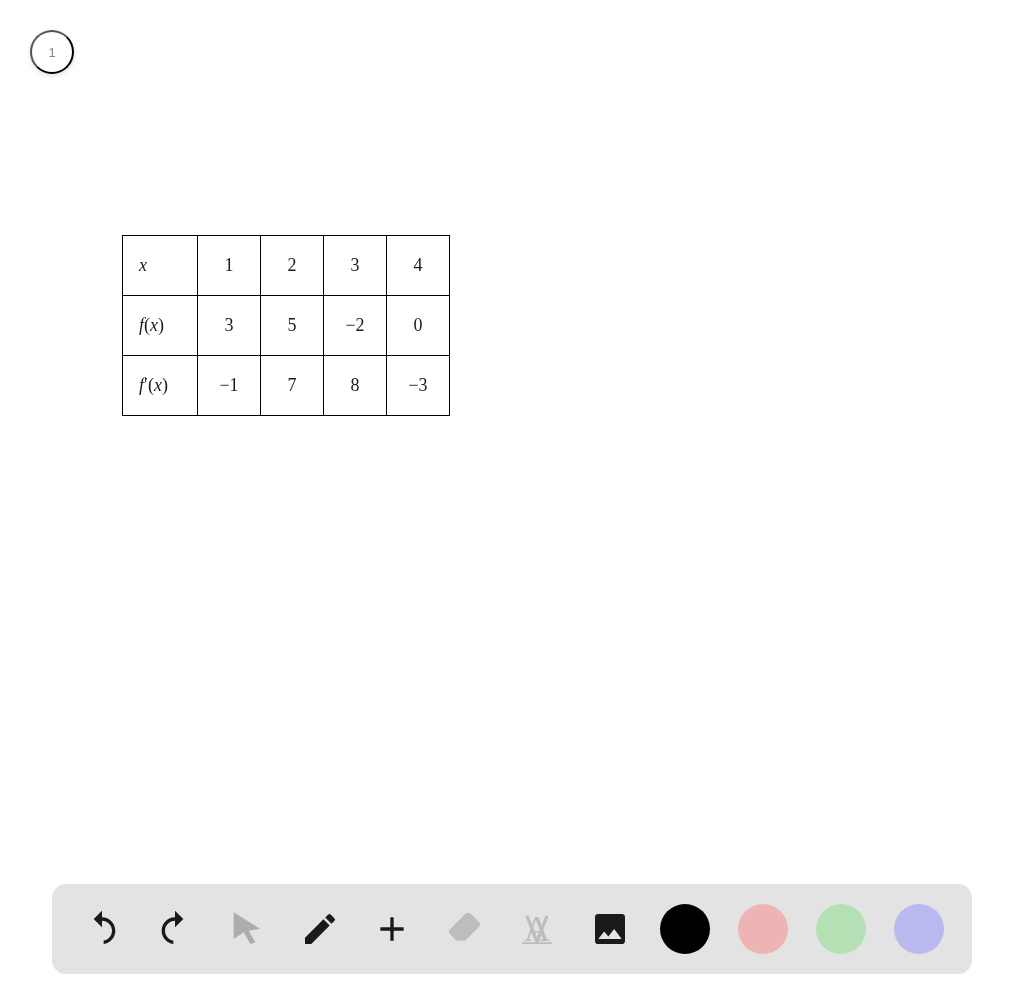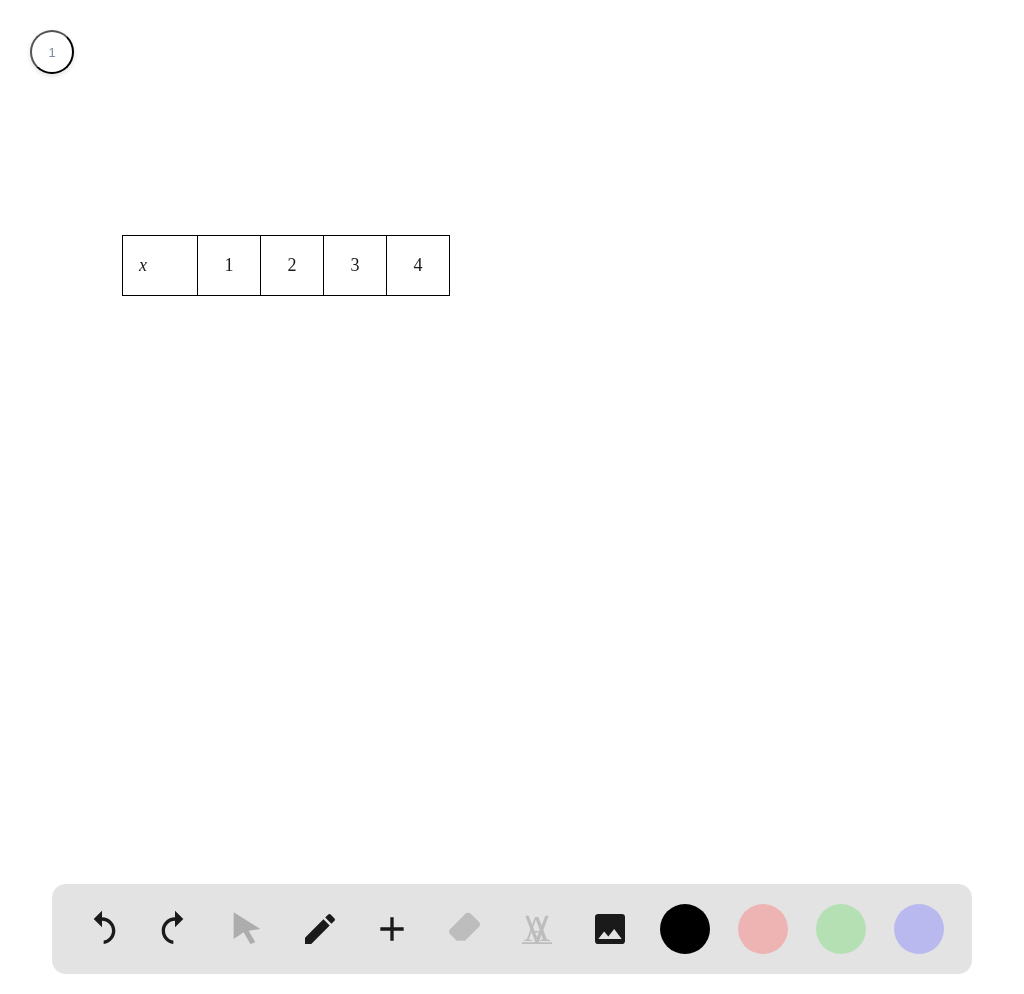--- a/index.html
+++ b/index.html
@@ -116,20 +116,34 @@
 
   <table class="data-table">
     <tbody>
         <tr class="hdr">
       <td class="row-head"><span>x</span></td>
       <td class="val">1</td>
       <td class="val">2</td>
       <td class="val">3</td>
       <td class="val">4</td>
     </tr>
+    <tr>
+      <td class="row-head"><span>f</span><span class="paren">(</span><span>x</span><span class="paren">)</span></td>
+      <td>3</td>
+      <td>5</td>
+      <td>−2</td>
+      <td>0</td>
+    </tr>
+    <tr>
+      <td class="row-head"><span>f</span><span class="prime">′</span><span class="paren">(</span><span>x</span><span class="paren">)</span></td>
+      <td>−1</td>
+      <td>7</td>
+      <td>8</td>
+      <td>−3</td>
+    </tr>
   </tbody>
     </table>
 </div>
 
 <div class="toolbar">
   <button class="tool-btn" title="Undo">
     <svg viewBox="0 0 24 24">
         <path fill="#1a1a1a" d="M12 5V1L7 6l5 5V7c3.31 0 6 2.69 6 6 0 2.97-2.17 5.43-5 5.91v2.02c3.95-.49 7-3.85 7-7.93 0-4.42-3.58-8-8-8z"></path>
         <path fill="#1a1a1a" d="M6 13c0-1.65.67-3.15 1.76-4.24L6.34 7.34C4.9 8.79 4 10.79 4 13h2z" opacity="0"></path>
       </svg>

